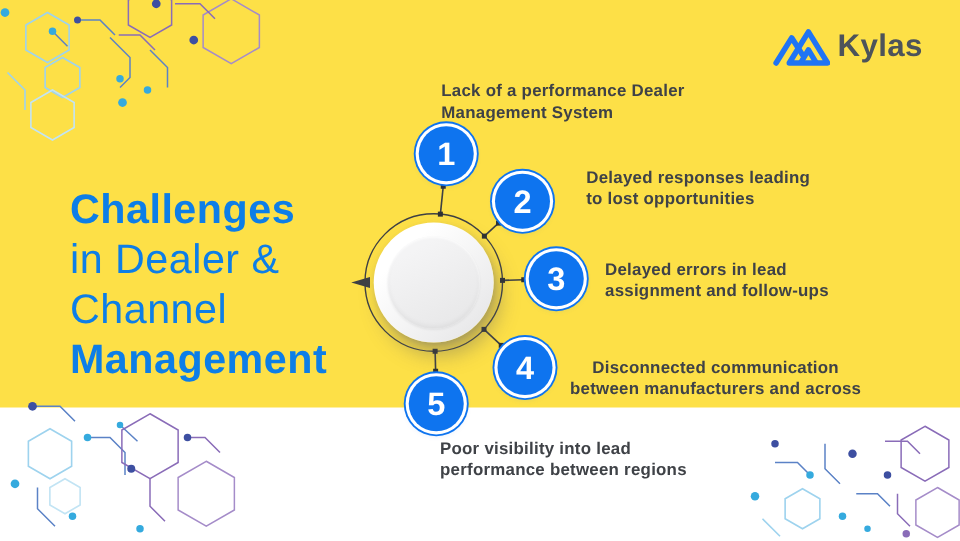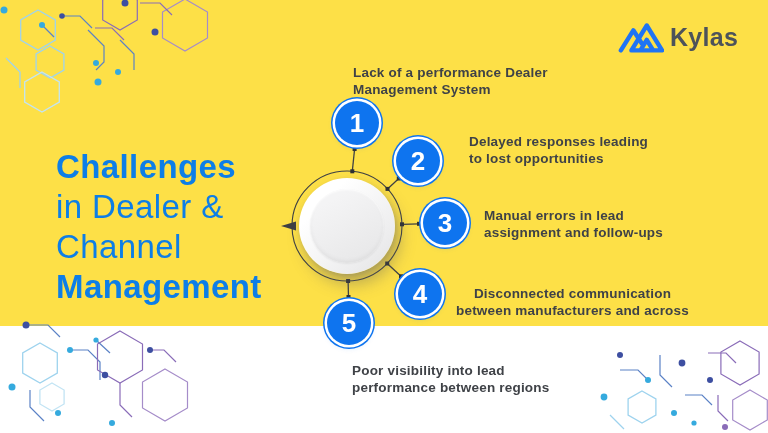--- a/index.html
+++ b/index.html
@@ -48,21 +48,21 @@
   .b4{left:398px;top:272px;}
   .b5{left:327px;top:301px;}
 
   
   .itemtext{position:absolute;color:var(--text-dark);font-size:13.5px;font-weight:700;
     line-height:17px;letter-spacing:.2px;white-space:nowrap;}
   .t1{left:353px;top:64px;}
   .t2{left:457px;top:133px;margin-left:12px;}
   .t3{left:484px;top:207px;}
   .t4{left:456px;top:285px;text-align:center;}
-  .t5{left:352px;top:362px;}
+  .t5{left:352px;top:350px;}
   .itemtext span{display:block;}
 </style>
 </head>
 <body>
 
 <div class="page">
 
   <svg class="decor tl" width="250" height="115" viewBox="0 0 250 115">
     <g stroke="#9ed3ee" fill="none" stroke-width="1.3">
       <polygon points="38,10 55.3,20 55.3,40 38,50 20.7,40 20.7,20"></polygon>
@@ -223,21 +223,21 @@
 
   <div class="itemtext t1">
     <span>Lack of a performance Dealer</span>
     <span>Management System</span>
   </div>
   <div class="itemtext t2">
     <span>Delayed responses leading</span>
     <span>to lost opportunities</span>
   </div>
   <div class="itemtext t3">
-    <span>Manual errors in lead</span>
+    <span>Delayed errors in lead</span>
     <span>assignment and follow-ups</span>
   </div>
   <div class="itemtext t4">
     <span>Disconnected communication</span>
     <span>between manufacturers and across</span>
   </div>
   <div class="itemtext t5">
     <span>Poor visibility into lead</span>
     <span>performance between regions</span>
   </div>

